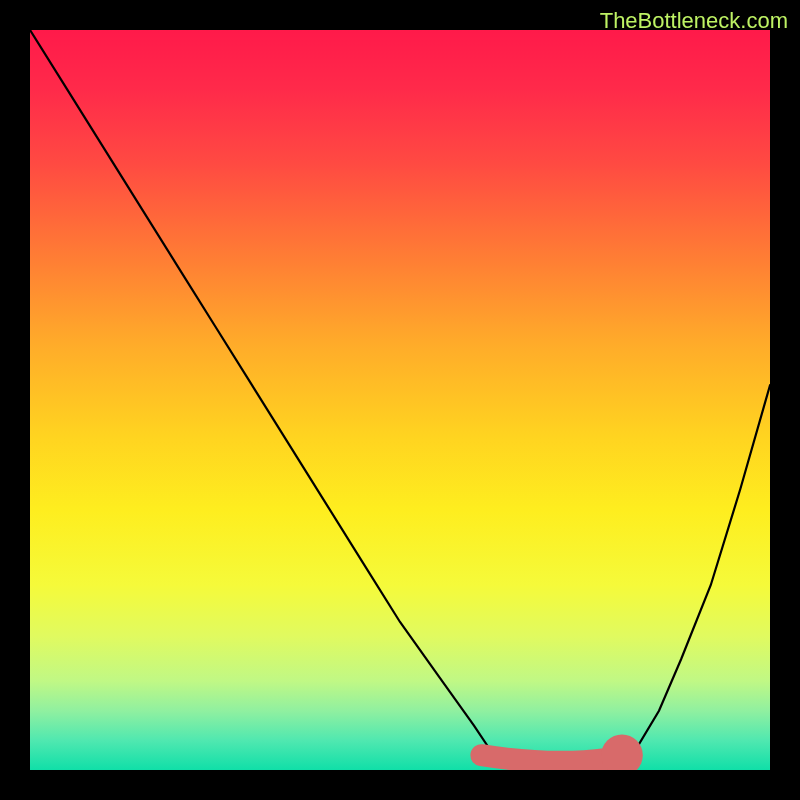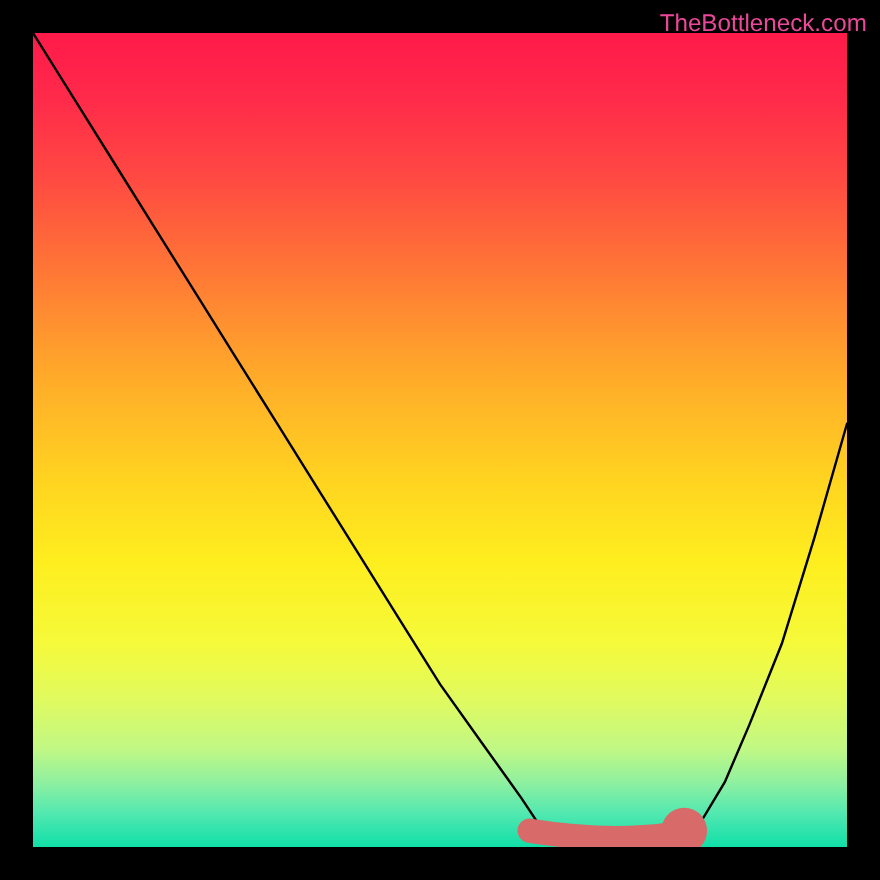--- a/index.html
+++ b/index.html
@@ -14,21 +14,21 @@
   .container {
     position: relative;
     width: 800px;
     height: 800px;
     background: #000;
   }
   .watermark {
     position: absolute;
     top: 8px;
     right: 12px;
-    color: #ec4899;
+    color: #bef264;
     font-size: 22px;
     font-weight: 500;
     z-index: 10;
   }
   .plot-area {
     position: absolute;
     left: 30px;
     top: 30px;
     width: 740px;
     height: 740px;

